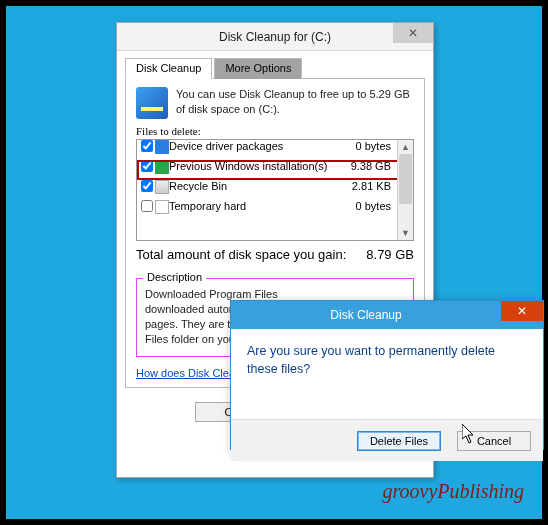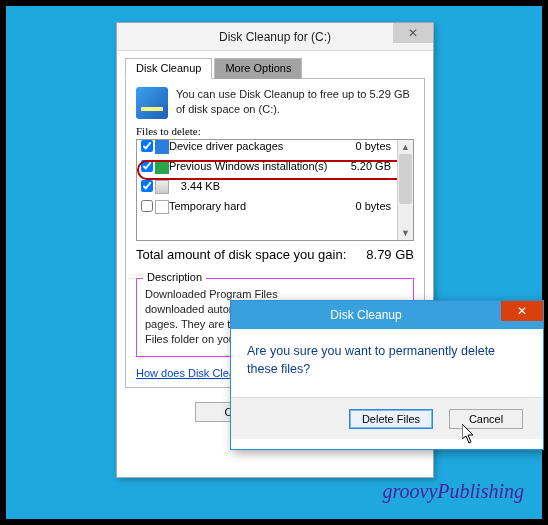--- a/index.html
+++ b/index.html
@@ -106,21 +106,21 @@
   }
   .file-list .scroll .arr {
     position:absolute; left:0; right:0; height:14px; text-align:center; line-height:14px; color:#666; font-size:9px;
   }
   .frow {
     display: flex; 
     height: 20px;
     padding: 0 18px 4px 4px;
     font-size: 11px;
   }
-  .frow.highlight { outline: 2px solid #b30000; outline-offset:-2px;border-radius:10px; }
+  .frow.highlight { outline: 2px solid #b30000; outline-offset:-2px; }
   .frow input { margin:0 2px 0 0; width:12px; height:12px; }
   .ficon { width:14px; height:14px; border:1px solid #aaa; background:#fff; flex-shrink:0; }
   .ficon.blue { background:#2b7de0; border-color:#2b7de0; }
   .ficon.green { background:#2aa64a; border-color:#2aa64a; }
   .ficon.bin { background:linear-gradient(#eee,#ccc); }
   .fname { flex:1; white-space:nowrap; overflow:hidden; }
   .fsize { padding-right:4px; text-align:right; min-width:55px; }
   .total-row { display:flex; margin:6px 0 16px 0; font-size:13px; }
   .total-row .label { flex:1; }
   .group {
@@ -169,40 +169,40 @@
   .confirm .cclose {
     width:42px; height:20px; margin-right:0;
     background:#d9400c; color:#fff; text-align:center; line-height:20px;
     align-self:flex-start;
   }
   .confirm .cbody {
     padding: 14px 16px 8px 16px;
     color:#0b3e8a;
     font-size:12.5px;
     line-height:1.4;
-    height: 68px;
+    height: 90px;
   }
   .confirm .cbtns {
     height:42px;
     border-top:1px solid #ddd;
     background:#f1f1f1;
     display:flex; justify-content:flex-end; align-items:center;
-    gap:8px; padding-right:16px;
+    gap:8px; padding-right:8px;
   }
   .cursor {
     position:absolute; left:456px; top:418px; width:14px; height:20px;
     pointer-events:none;
   }
   .cursor svg { width:14px; height:20px; }
   .watermark {
     position:absolute; right:18px; bottom:16px;
     font-family: Georgia, serif;
     font-style: italic;
     font-size: 20px;
-    color: #4c1d95;
+    color: #7f1d1d;
   }
 </style>
 </head>
 <body>
 
 <div class="desktop">
 
   <div class="main-window">
     <div class="titlebar">
       <div class="title">Disk Cleanup for  (C:)</div>
@@ -227,26 +227,27 @@
             <div class="frow">
               <input type="checkbox" checked="" style="">
               <span class="ficon blue"></span>
               <span class="fname">Device driver packages</span>
               <span class="fsize">0 bytes</span>
             </div>
             <div class="frow highlight">
               <input type="checkbox" checked="" style="">
               <span class="ficon green"></span>
               <span class="fname">Previous Windows installation(s)</span>
-              <span class="fsize">5.20 GB</span>
+              <span class="fsize">9.38 GB</span>
             </div>
             <div class="frow">
               <input type="checkbox" checked="" style="">
               <span class="ficon bin"></span>
-              <span class="fsize">3.44 KB</span>
+              <span class="fname">Recycle Bin</span>
+              <span class="fsize">2.81 KB</span>
             </div>
             <div class="frow">
               <input type="checkbox" style="">
               <span class="ficon doc"></span>
               <span class="fname">Temporary hard</span>
               <span class="fsize">0 bytes</span>
             </div>
           </div>
         <div class="scroll">
           <div class="arr" style="top:0">▲</div>

